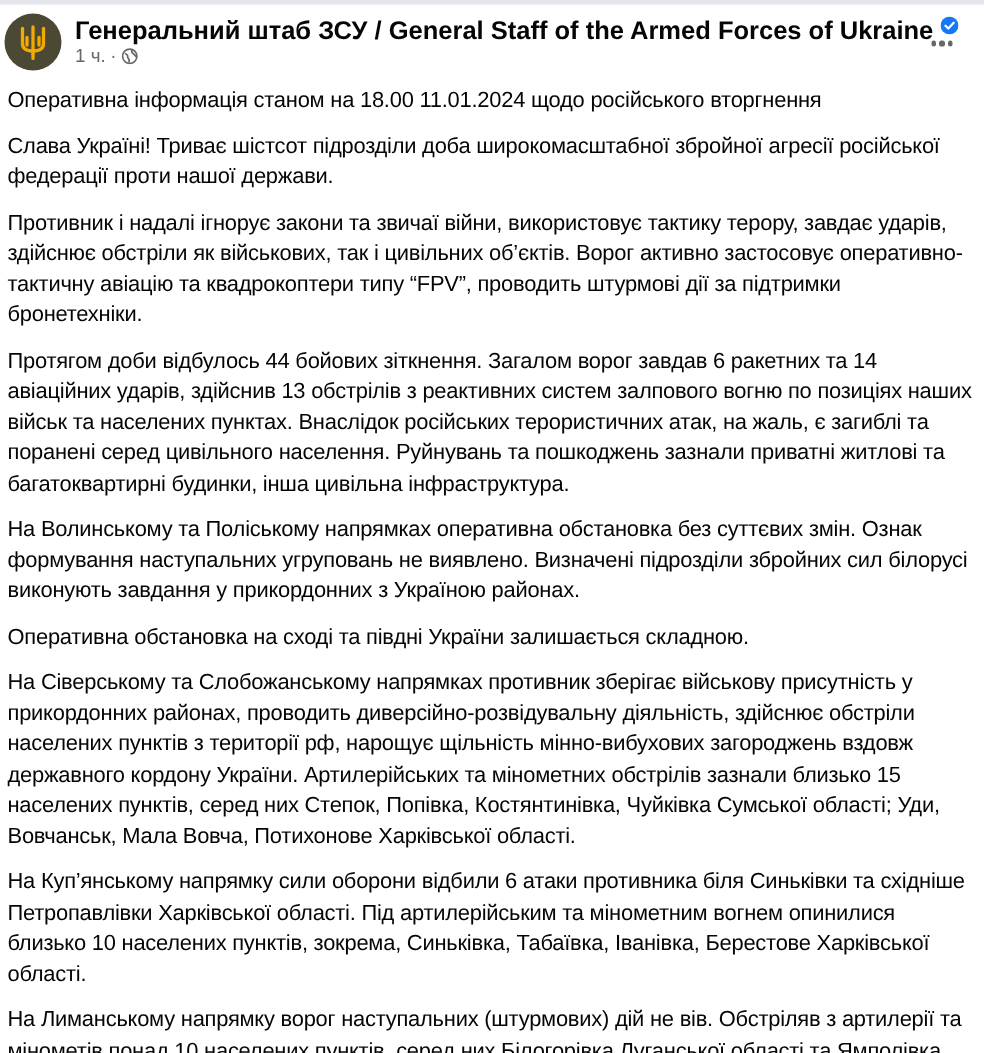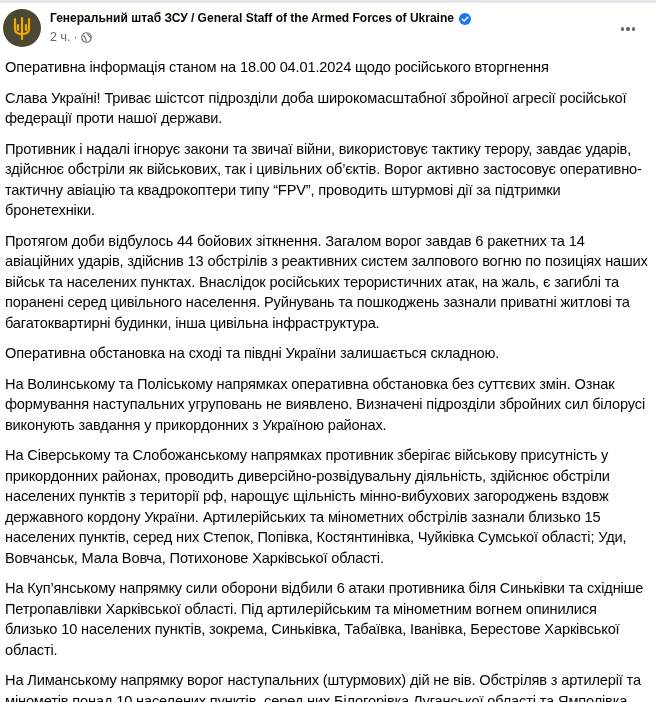--- a/index.html
+++ b/index.html
@@ -1,20 +1,20 @@
 <!DOCTYPE html>
 <html><head>
 <meta charset="utf-8">
 <style>
   html, body { margin:0; padding:0; background:#ffffff; }
   body { width:656px; height:702px; overflow:hidden; font-family:"Liberation Sans", sans-serif; color:#050505; position:relative; }
   .topline { position:absolute; left:0; top:0; width:656px; height:3px; background:#e4e6eb; }
   .post-header { position:absolute; left:0; top:5px; width:656px; height:44px; }
   .avatar { position:absolute; left:3px; top:4px; width:38px; height:38px; border-radius:50%; background:#4b4833; display:flex; align-items:center; justify-content:center; }
-  .author { position:absolute; left:50px; top:6px; font-size:12px; font-weight:bold; color:#050505; white-space:nowrap; display:flex; align-items:flex-end; }
+  .author { position:absolute; left:50px; top:6px; font-size:17px; font-weight:bold; color:#050505; white-space:nowrap; display:flex; align-items:flex-start; }
   .verified { display:inline-block; width:12px; height:12px; margin-left:5px; }
   .meta { position:absolute; left:50px; top:25px; font-size:12.5px; color:#65676b; display:flex; align-items:center; white-space:nowrap; }
   .meta .dot { margin:0 3px; }
   .globe { width:11px; height:11px; display:inline-block; }
   .more { position:absolute; left:614px; top:14px; width:28px; height:20px; display:flex; align-items:center; justify-content:center; gap:2px; cursor:pointer; }
   .more span { width:3.5px; height:3.5px; border-radius:50%; background:#65676b; display:block; }
   .body { position:absolute; left:5px; top:57px; width:645px; font-size:14.6px; line-height:20.5px; color:#050505; }
   .body p { margin:0 0 10px 0; letter-spacing:-0.15px; }
 </style>
 </head>
@@ -35,38 +35,38 @@
     </svg>
   </div>
   <div class="author">
     <span>Генеральний штаб ЗСУ / General Staff of the Armed Forces of Ukraine</span>
     <svg class="verified" viewBox="0 0 12 12">
       <circle cx="6" cy="6" r="6" fill="#1877f2"></circle>
       <path d="M3.3 6.2 L5.2 8 L8.8 4.2" fill="none" stroke="#ffffff" stroke-width="1.5" stroke-linecap="round" stroke-linejoin="round"></path>
     </svg>
   </div>
   <div class="meta">
-    <span>2 ч.</span>
+    <span>1 ч.</span>
     <span class="dot">·</span>
     <svg class="globe" viewBox="0 0 12 12">
       <circle cx="6" cy="6" r="5.2" fill="none" stroke="#65676b" stroke-width="1.2"></circle>
       <path d="M2.5 4 Q5 5 4.5 7 Q6 8 5.5 10.5" fill="none" stroke="#65676b" stroke-width="1.2"></path>
       <path d="M7.5 1.5 Q7 3.5 9 4.5 Q10.5 6 10.8 6.5" fill="none" stroke="#65676b" stroke-width="1.2"></path>
     </svg>
   </div>
   <div class="more">
     <span></span>
     <span></span>
     <span></span>
   </div>
 </div>
 
 <div class="body">
-  <p>Оперативна інформація станом на 18.00 04.01.2024 щодо російського вторгнення</p>
+  <p>Оперативна інформація станом на 18.00 11.01.2024 щодо російського вторгнення</p>
   <p>Слава Україні! Триває шістсот підрозділи доба широкомасштабної збройної агресії російської федерації проти нашої держави.</p>
   <p>Противник і надалі ігнорує закони та звичаї війни, використовує тактику терору, завдає ударів, здійснює обстріли як військових, так і цивільних об’єктів. Ворог активно застосовує оперативно-тактичну авіацію та квадрокоптери типу “FPV”, проводить штурмові дії за підтримки бронетехніки.</p>
   <p>Протягом доби відбулось 44 бойових зіткнення. Загалом ворог завдав 6 ракетних та 14 авіаційних ударів, здійснив 13 обстрілів з реактивних систем залпового вогню по позиціях наших військ та населених пунктах. Внаслідок російських терористичних атак, на жаль, є загиблі та поранені серед цивільного населення. Руйнувань та пошкоджень зазнали приватні житлові та багатоквартирні будинки, інша цивільна інфраструктура.</p>
+  <p>На Волинському та Поліському напрямках оперативна обстановка без суттєвих змін. Ознак формування наступальних угруповань не виявлено. Визначені підрозділи збройних сил білорусі виконують завдання у прикордонних з Україною районах.</p>
   <p>Оперативна обстановка на сході та півдні України залишається складною.</p>
-  <p>На Волинському та Поліському напрямках оперативна обстановка без суттєвих змін. Ознак формування наступальних угруповань не виявлено. Визначені підрозділи збройних сил білорусі виконують завдання у прикордонних з Україною районах.</p>
   <p>На Сіверському та Слобожанському напрямках противник зберігає військову присутність у прикордонних районах, проводить диверсійно-розвідувальну діяльність, здійснює обстріли населених пунктів з території рф, нарощує щільність мінно-вибухових загороджень вздовж державного кордону України. Артилерійських та мінометних обстрілів зазнали близько 15 населених пунктів, серед них Степок,  Попівка, Костянтинівка, Чуйківка Сумської області; Уди, Вовчанськ, Мала Вовча, Потихонове Харківської області.</p>
   <p>На Куп’янському напрямку сили оборони відбили 6 атаки противника біля Синьківки та східніше Петропавлівки Харківської області. Під артилерійським та мінометним вогнем опинилися близько 10 населених пунктів, зокрема, Синьківка, Табаївка, Іванівка, Берестове Харківської області.</p>
   <p>На Лиманському напрямку ворог наступальних (штурмових) дій не вів. Обстріляв з артилерії та мінометів понад 10 населених пунктів, серед них Білогорівка Луганської області та Ямполівка, Верхньокам’янське, Спірне Донецької області.</p>
 </div>
 
 </body></html>

